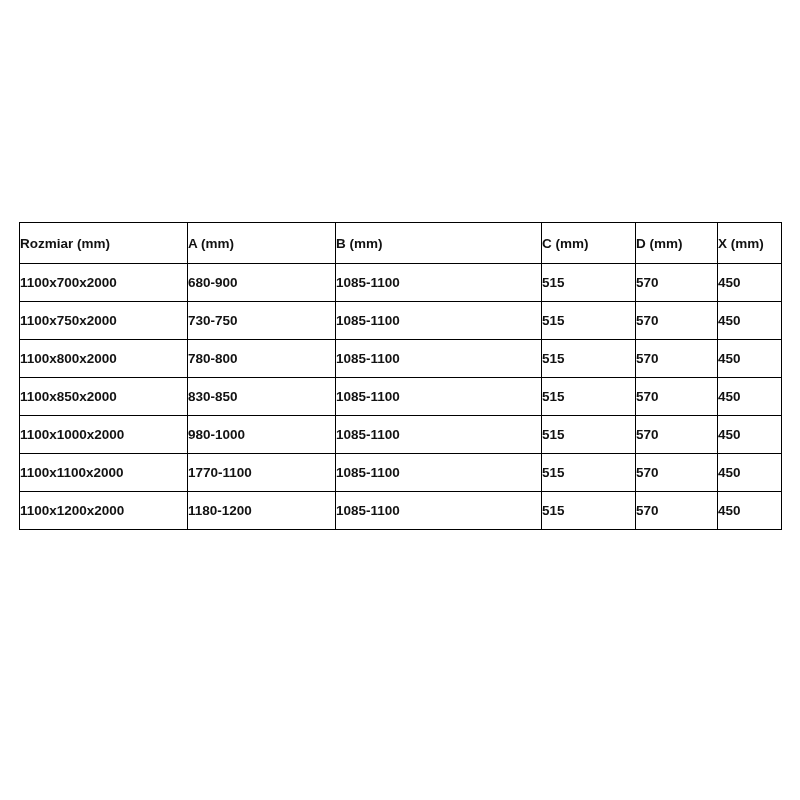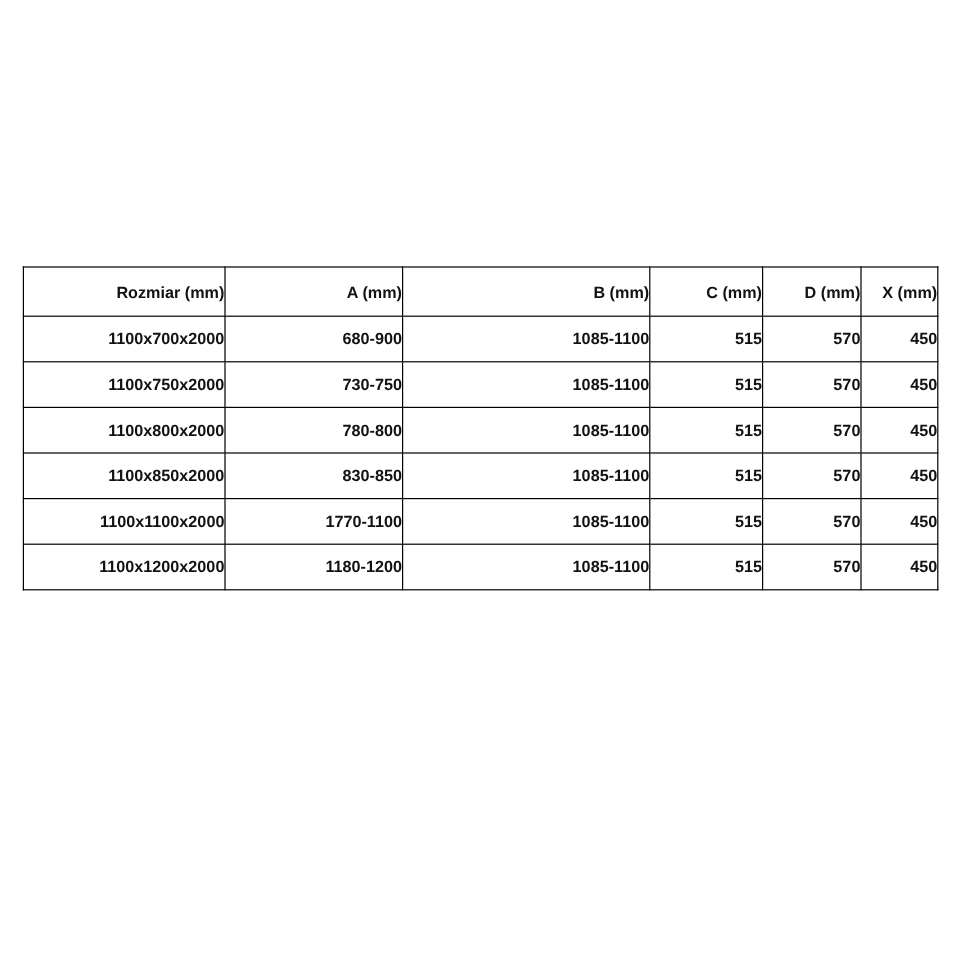--- a/index.html
+++ b/index.html
@@ -30,21 +30,21 @@
   }
   table.spec {
     border-collapse: collapse;
     width: 762px;
     table-layout: fixed;
     background: #ffffff;
   }
   table.spec th,
   table.spec td {
     border: 1px solid #000000;
-    text-align: right;
+    text-align: left;
     vertical-align: middle;
     padding: 0;
     height: 37px;
     font-size: 13.5px;
     color: #121212;
   }
   table.spec thead th {
     font-weight: bold;
     font-size: 13.5px;
     height: 40px;
@@ -111,20 +111,28 @@
         </tr>
         <tr>
           <td>1100x850x2000</td>
           <td>830-850</td>
           <td>1085-1100</td>
           <td>515</td>
           <td>570</td>
           <td>450</td>
         </tr>
         <tr>
+          <td>1100x1000x2000</td>
+          <td>980-1000</td>
+          <td>1085-1100</td>
+          <td>515</td>
+          <td>570</td>
+          <td>450</td>
+        </tr>
+        <tr>
           <td>1100x1100x2000</td>
           <td>1770-1100</td>
           <td>1085-1100</td>
           <td>515</td>
           <td>570</td>
           <td>450</td>
         </tr>
         <tr>
           <td>1100x1200x2000</td>
           <td>1180-1200</td>

